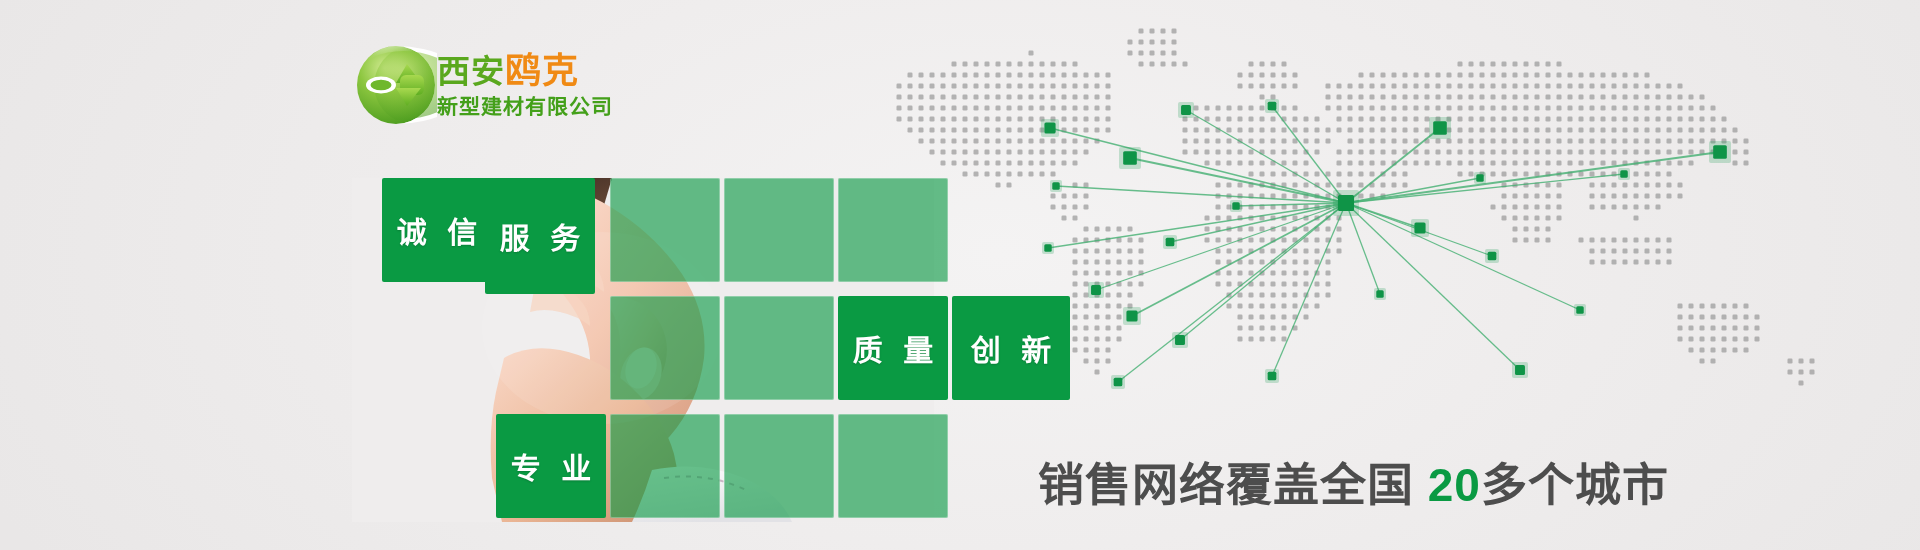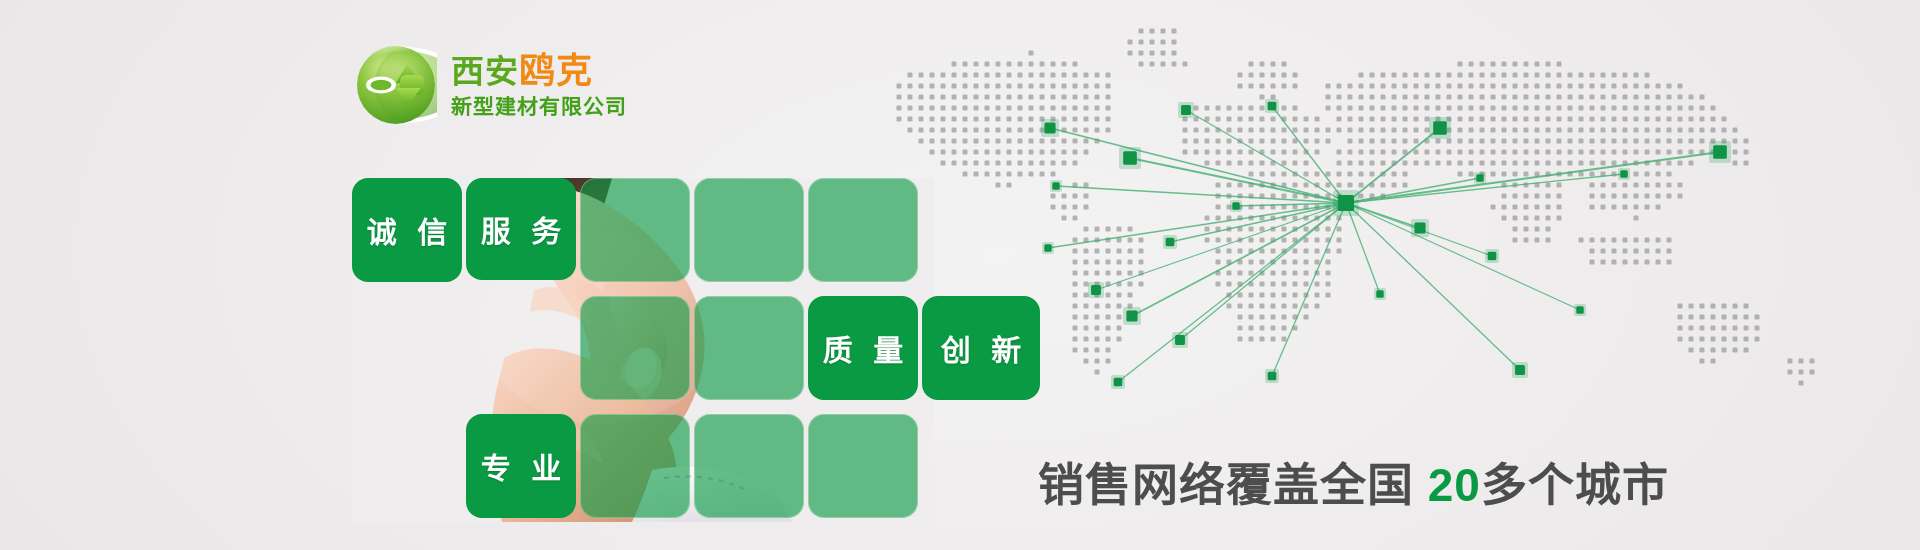--- a/index.html
+++ b/index.html
@@ -14,21 +14,21 @@
     position:relative;
     width:1920px;height:550px;
     background:
       radial-gradient(ellipse 1100px 620px at 52% 46%, #f4f3f3 0%, #efeded 48%, #e9e7e7 100%);
     overflow:hidden;
   }
 
   
   #logo-block{
     position:absolute;left:355px;top:44px;
-    display:flex;align-items:center;gap:14px;justify-content:space-between;
+    display:flex;align-items:center;gap:0;justify-content:space-between;
   }
   #logo-mark{
     position:relative;width:82px;height:82px;flex:0 0 82px;
   }
   #logo-mark svg{display:block;width:82px;height:82px;}
   #logo-text{display:flex;flex-direction:column;justify-content:center;line-height:1;}
   #logo-line1{
     font-size:33px;font-weight:700;letter-spacing:1px;
     white-space:nowrap;margin-bottom:7px;
   }
@@ -49,22 +49,23 @@
     position:absolute;left:352px;top:178px;width:582px;height:344px;
   }
   #photo-layer{
     position:absolute;inset:0;
     overflow:hidden;
   }
   #photo-layer svg{position:absolute;left:0;top:0;width:582px;height:344px;}
 
   .tile{
     position:absolute;
-    border-radius:16px;
+    border-radius:2px;
     box-sizing:border-box;
+    margin-left:30px;
   }
   .tile.solid{ background:#0a9a43; }
   .tile.glass{
     background:rgba(10,154,67,0.62);
     box-shadow:inset 0 0 0 1px rgba(255,255,255,0.30);
   }
   .tile-label{
     position:absolute;left:0;right:0;top:50%;
     transform:translateY(-50%);
     text-align:center;
@@ -1344,21 +1345,21 @@
         <path d="M300 292 Q348 282 392 300 Q428 316 440 344 L280 344 Q292 318 300 292 Z" fill="url(#cuff)"></path>
         <path d="M312 300 Q356 294 394 312" stroke="#cbb6c6" stroke-width="2" stroke-dasharray="5 6" fill="none"></path>
 
         <ellipse cx="250" cy="150" rx="120" ry="96" fill="#ffffff" opacity="0.10"></ellipse>
       </svg>
     </div>
 
     <div class="tile solid" style="left:0px;top:0px;width:110px;height:104px;">
       <div class="tile-label">诚 信</div>
     </div>
-    <div class="tile solid" style="left:114px;top:0px;width:110px;height:102px;">
+    <div class="tile solid" style="left:103px;top:0px;width:110px;height:116px;">
       <div class="tile-label">服 务</div>
     </div>
     <div class="tile glass" style="left:228px;top:0px;width:110px;height:104px;"></div>
     <div class="tile glass" style="left:342px;top:0px;width:110px;height:104px;"></div>
     <div class="tile glass" style="left:456px;top:0px;width:110px;height:104px;"></div>
 
     <div class="tile glass" style="left:228px;top:118px;width:110px;height:104px;"></div>
     <div class="tile glass" style="left:342px;top:118px;width:110px;height:104px;"></div>
     <div class="tile solid" style="left:456px;top:118px;width:110px;height:104px;">
       <div class="tile-label">质 量</div>

